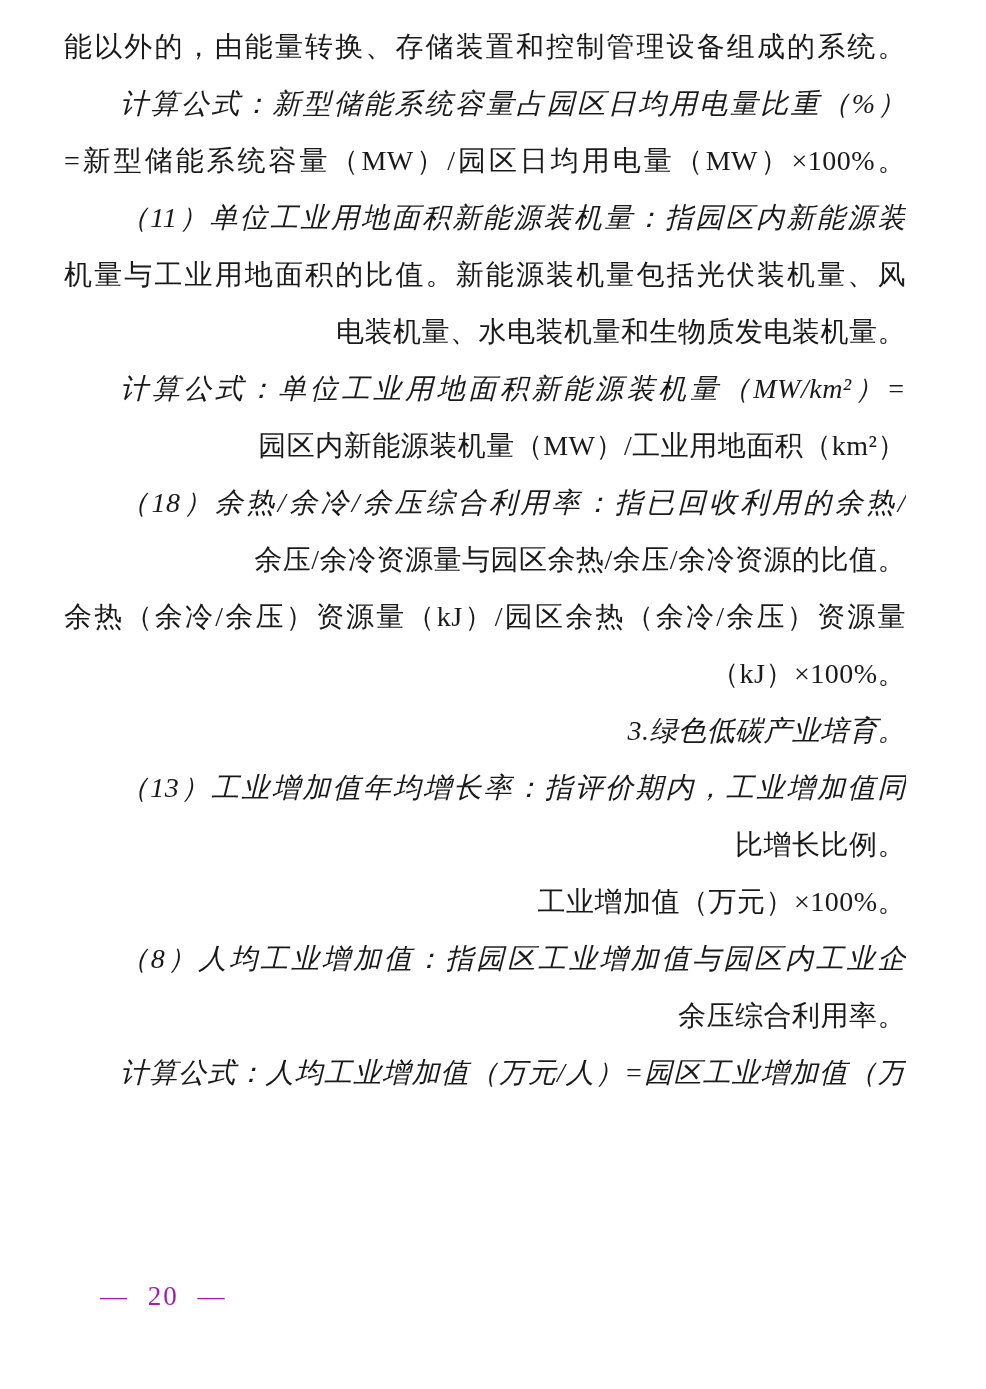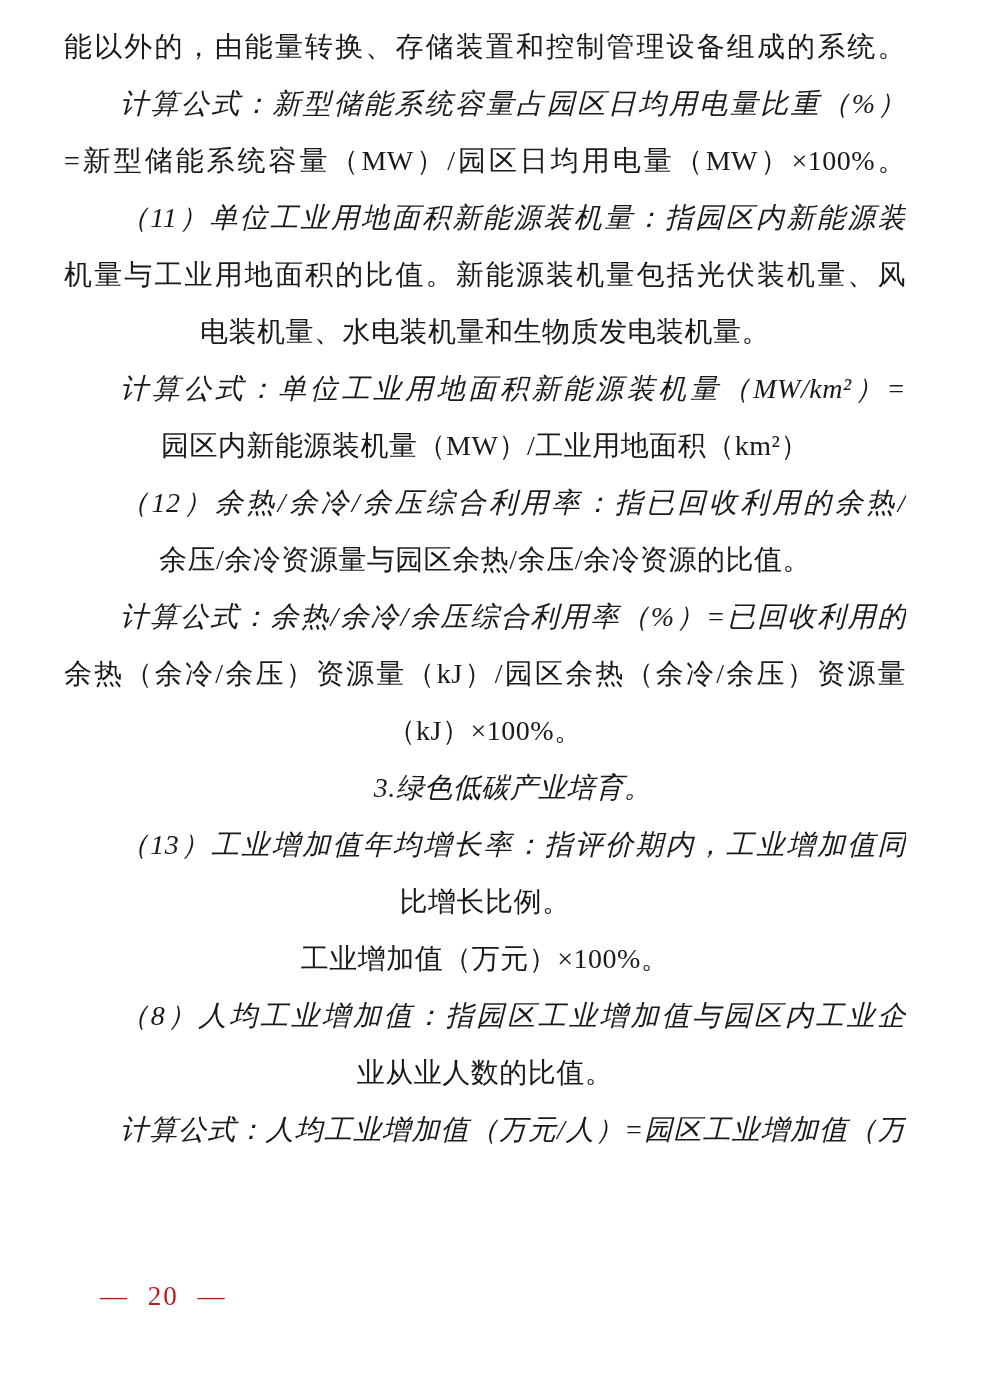--- a/index.html
+++ b/index.html
@@ -21,65 +21,64 @@
     left: 64px;
     top: 18px;
     width: 842px;
   }
   .line {
     height: 57px;
     line-height: 57px;
     font-size: 28px;
     letter-spacing: 0.5px;
     white-space: nowrap;
-    text-align: center;
+    text-align: right;
     word-break: keep-all;
   }
   .line.justify {
     white-space: normal;
     text-align: justify;
     text-align-last: justify;
     overflow: hidden;
   }
   .line.indent {
     text-indent: 2em;
     font-style: italic;
   }
   .footer {
     position: absolute;
     left: 100px;
     top: 1278px;
     font-size: 27px;
     line-height: 36px;
     letter-spacing: 2px;
     word-spacing: 10px;
-    color: #b91c1c;
+    color: #a21caf;
     white-space: nowrap;
   }
 </style>
 </head>
 <body>
 
 <div class="page">
   <div class="text-block" id="text-block">
       <div class="line justify">能以外的，由能量转换、存储装置和控制管理设备组成的系统。</div>
       <div class="line justify indent">计算公式：新型储能系统容量占园区日均用电量比重（%）</div>
       <div class="line justify">=新型储能系统容量（MW）/园区日均用电量（MW）×100%。</div>
       <div class="line justify indent">（11）单位工业用地面积新能源装机量：指园区内新能源装</div>
       <div class="line justify">机量与工业用地面积的比值。新能源装机量包括光伏装机量、风</div>
       <div class="line">电装机量、水电装机量和生物质发电装机量。</div>
       <div class="line justify indent">计算公式：单位工业用地面积新能源装机量（MW/km²）=</div>
       <div class="line">园区内新能源装机量（MW）/工业用地面积（km²）</div>
-      <div class="line justify indent">（12）余热/余冷/余压综合利用率：指已回收利用的余热/</div>
+      <div class="line justify indent">（18）余热/余冷/余压综合利用率：指已回收利用的余热/</div>
       <div class="line">余压/余冷资源量与园区余热/余压/余冷资源的比值。</div>
-      <div class="line justify indent">计算公式：余热/余冷/余压综合利用率（%）=已回收利用的</div>
       <div class="line justify">余热（余冷/余压）资源量（kJ）/园区余热（余冷/余压）资源量</div>
       <div class="line">（kJ）×100%。</div>
       <div class="line indent">3.绿色低碳产业培育。</div>
       <div class="line justify indent">（13）工业增加值年均增长率：指评价期内，工业增加值同</div>
       <div class="line">比增长比例。</div>
       <div class="line">工业增加值（万元）×100%。</div>
       <div class="line justify indent">（8）人均工业增加值：指园区工业增加值与园区内工业企</div>
-      <div class="line">业从业人数的比值。</div>
+      <div class="line">余压综合利用率。</div>
       <div class="line justify indent">计算公式：人均工业增加值（万元/人）=园区工业增加值（万</div>
     </div>
   <div class="footer">— 20 —</div>
 </div>
 
 </body></html>

